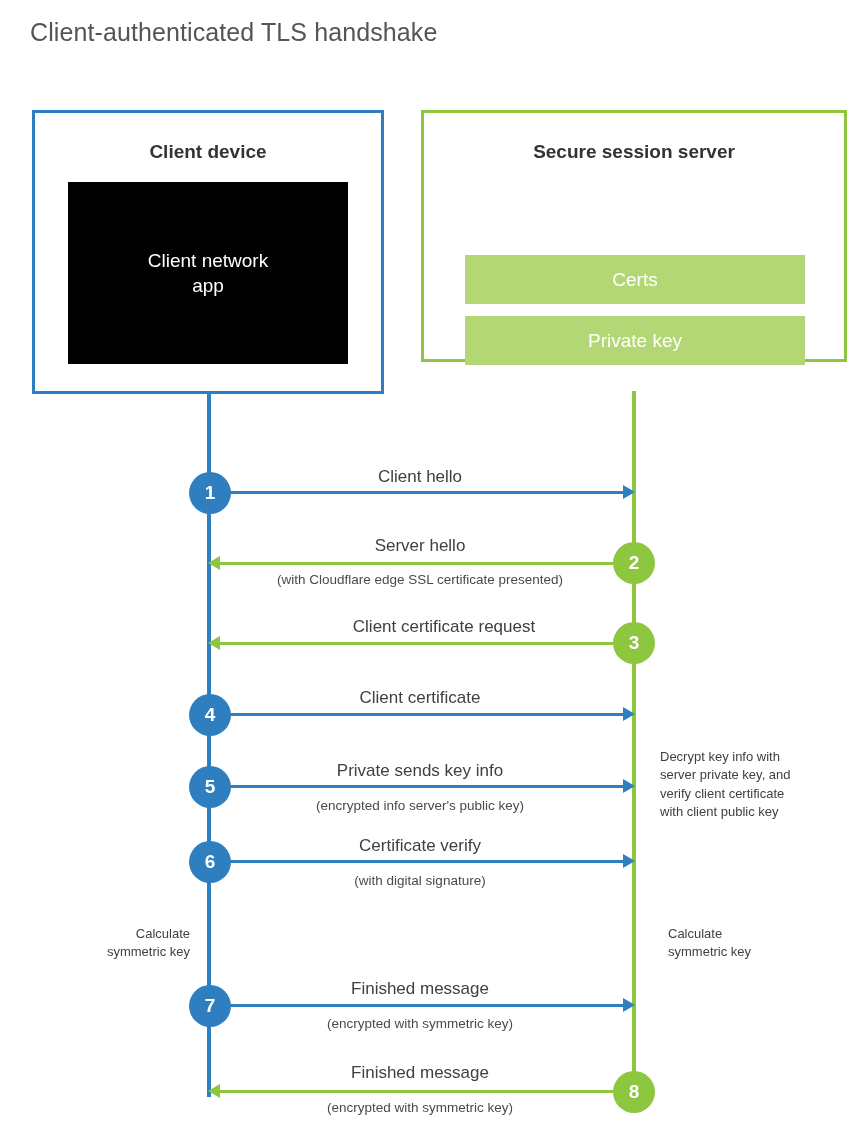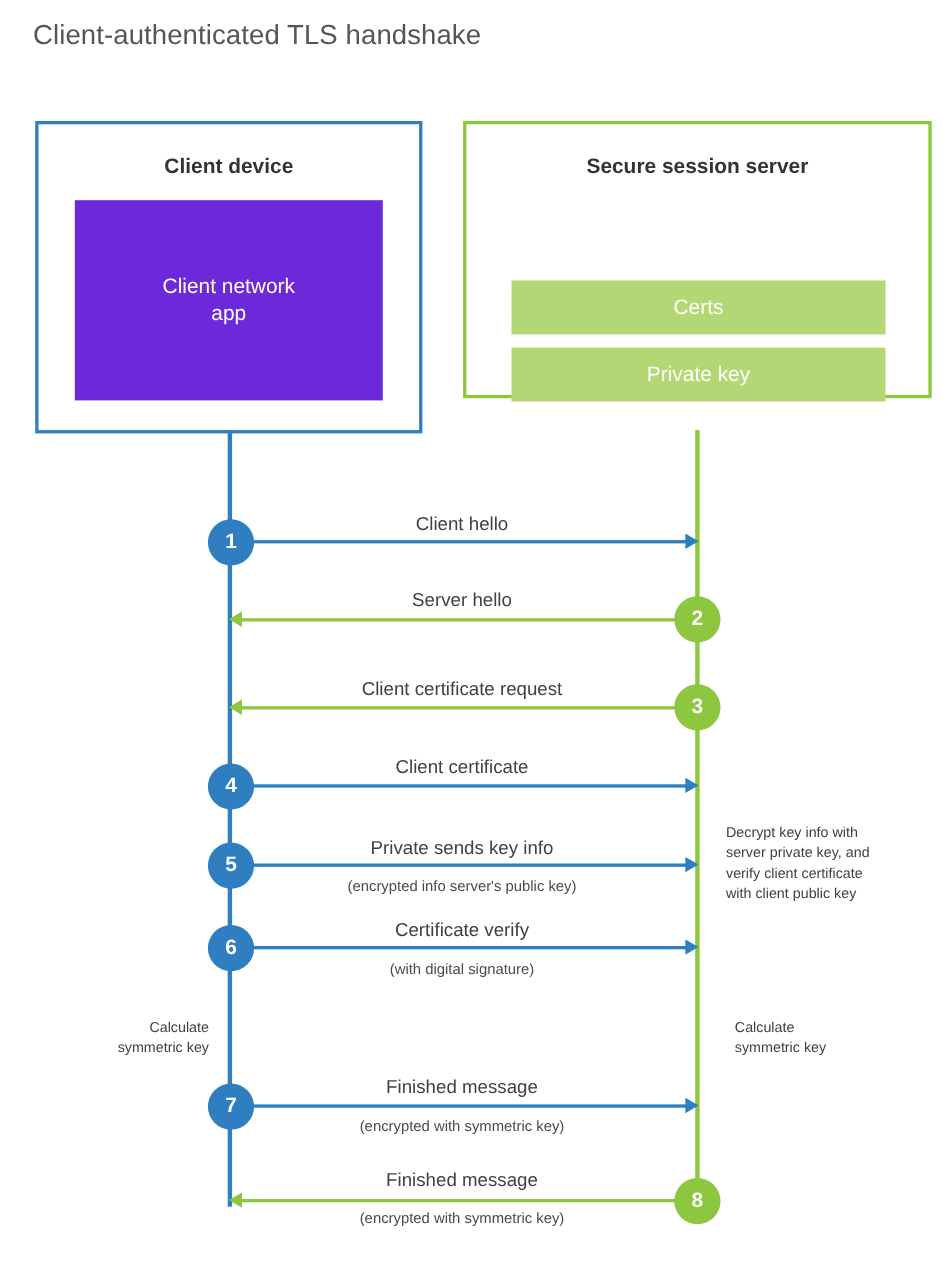--- a/index.html
+++ b/index.html
@@ -39,21 +39,21 @@
     text-align: center;
     font-size: 19px;
     font-weight: bold;
     color: #333333;
   }
 
   .client-app {
     position: absolute;
     left: 33px; top: 69px;
     width: 280px; height: 182px;
-    background: #6d28d9;
+    background: #000000;
     color: #ffffff;
     font-size: 19px;
     display: flex;
     align-items: center;
     justify-content: center;
     text-align: center;
     line-height: 1.32;
   }
 
   .server-bar {
@@ -158,23 +158,24 @@
   <div class="lifeline" id="lifeline-server"></div>
 
   <div class="msg-label" style="left:420px; top:467px;">Client hello</div>
   <div class="arrow-line blue" style="left:209px; top:491px; width:415px;"></div>
   <div class="arrow-head right blue" style="left:623px; top:485px;"></div>
   <div class="step-circle blue" style="left:210px; top:493px;">1</div>
 
   <div class="msg-label" style="left:420px; top:536px;">Server hello</div>
   <div class="arrow-line green" style="left:220px; top:562px; width:414px;"></div>
   <div class="arrow-head left green" style="left:208px; top:556px;"></div>
+  <div class="msg-sub" style="left:420px; top:572px;">(with Cloudflare edge SSL certificate presented)</div>
   <div class="step-circle green" style="left:634px; top:563px;">2</div>
 
-  <div class="msg-label" style="left:420px; top:617px;">Client certificate request</div>
+  <div class="msg-label" style="left:444px; top:617px;">Client certificate request</div>
   <div class="arrow-line green" style="left:220px; top:642px; width:414px;"></div>
   <div class="arrow-head left green" style="left:208px; top:636px;"></div>
   <div class="step-circle green" style="left:634px; top:643px;">3</div>
 
   <div class="msg-label" style="left:420px; top:688px;">Client certificate</div>
   <div class="arrow-line blue" style="left:209px; top:713px; width:415px;"></div>
   <div class="arrow-head right blue" style="left:623px; top:707px;"></div>
   <div class="step-circle blue" style="left:210px; top:715px;">4</div>
 
   <div class="msg-label" style="left:420px; top:761px;">Private sends key info</div>

